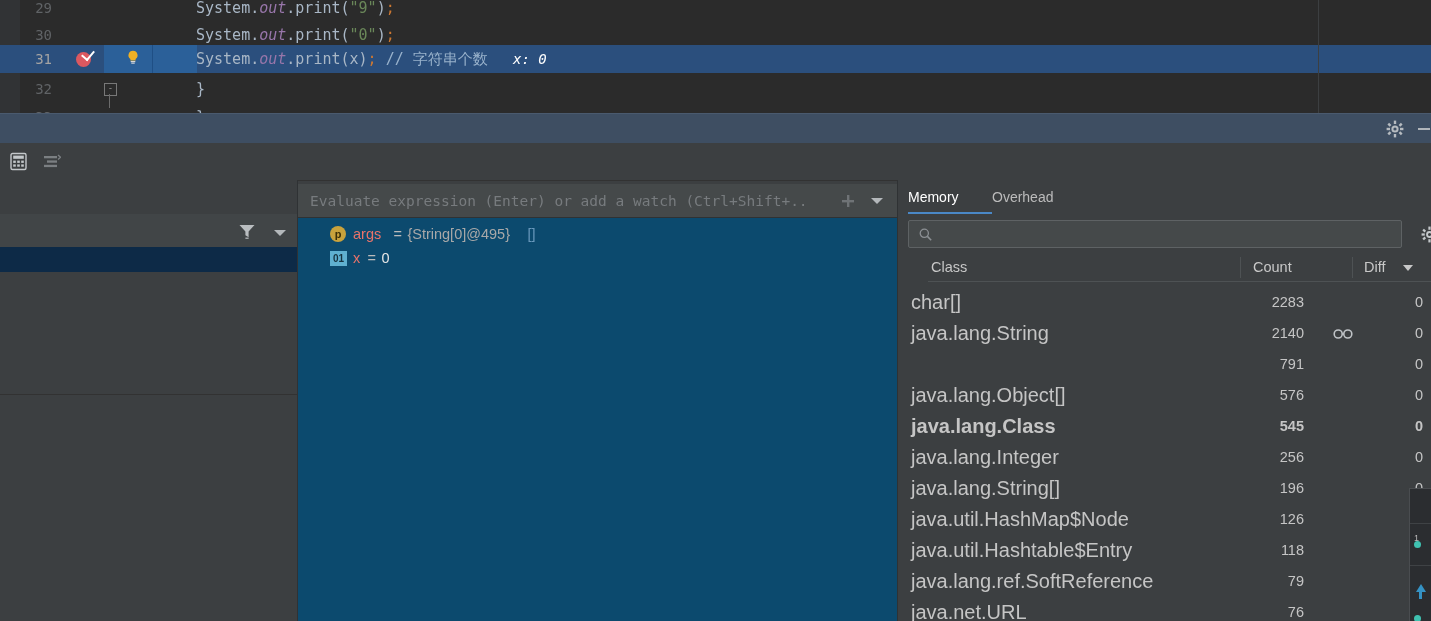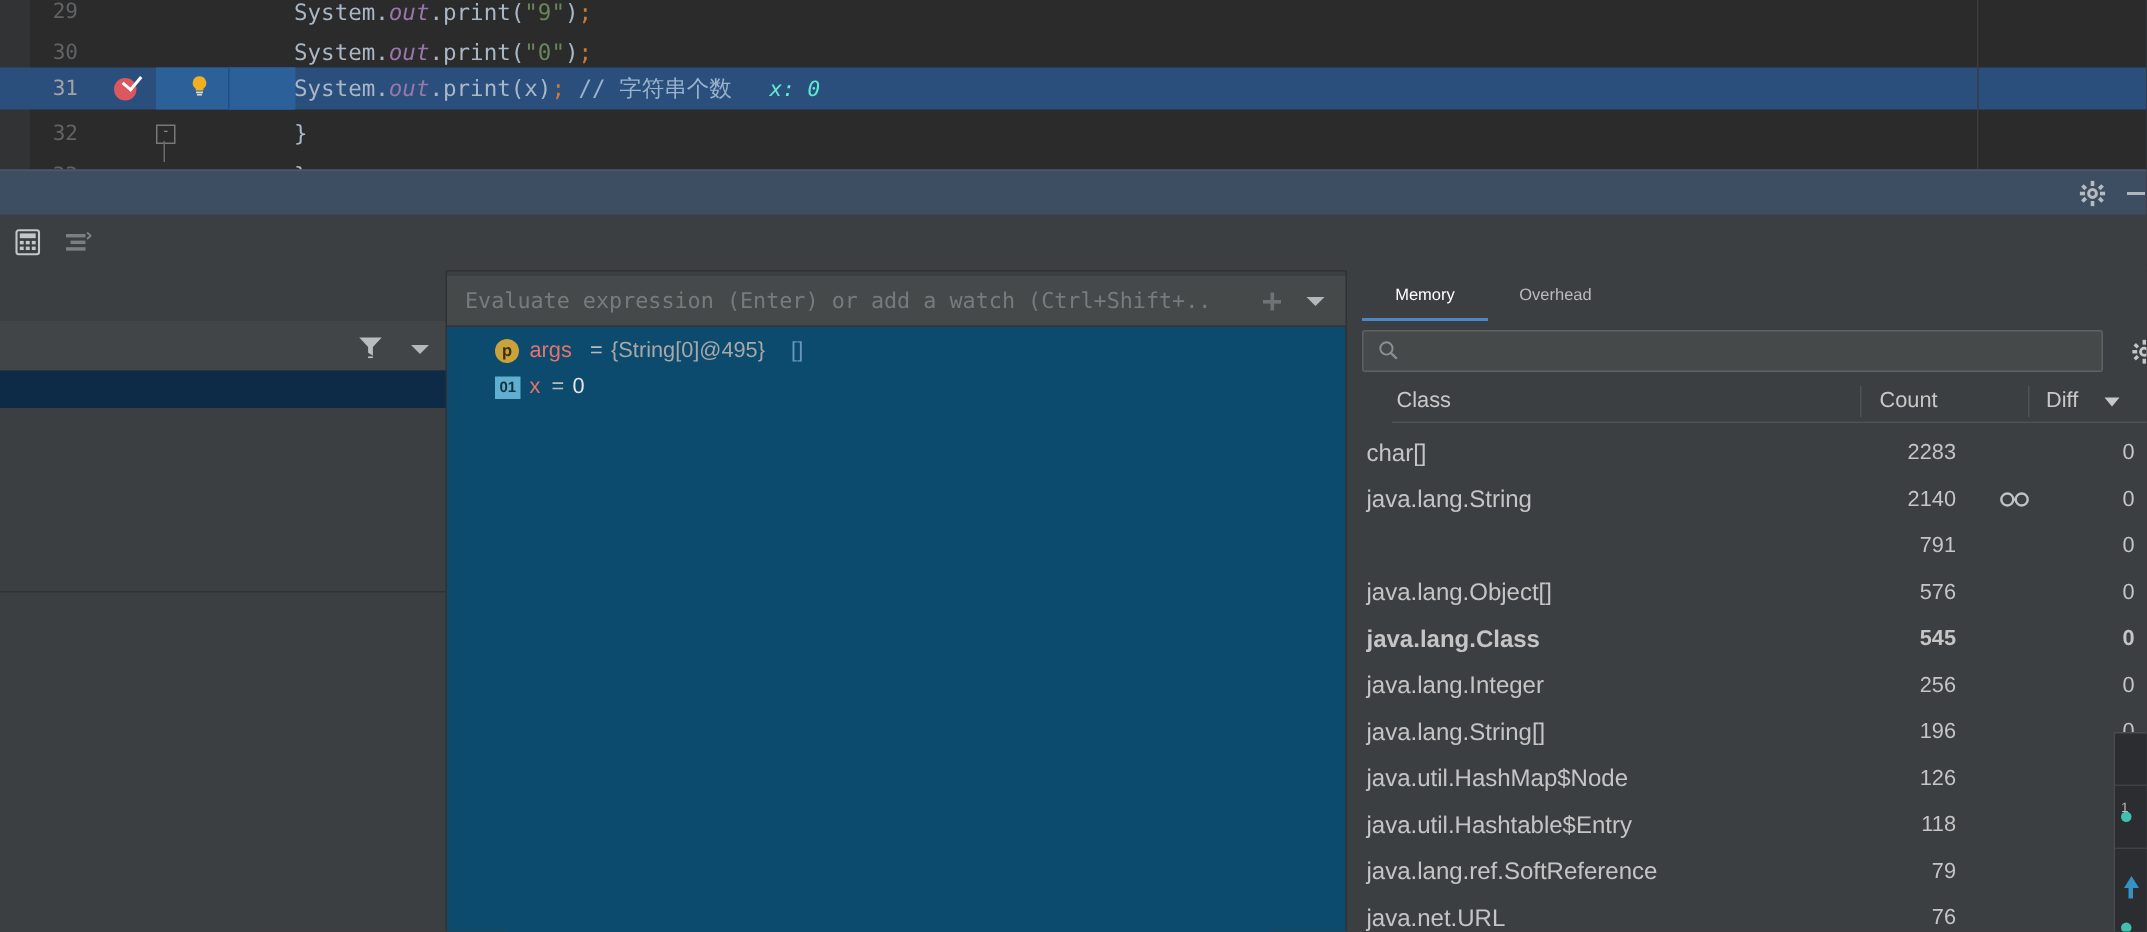--- a/index.html
+++ b/index.html
@@ -42,21 +42,21 @@
   .hl-strip-gutter2 {
     position: absolute; left: 152px; top: 0; width: 44px; height: 28px;
     background: #2b6099; border-left: 1px solid #1f4f85;
   }
   .tok-kw { color: #a9b7c6; }
   .tok-field { color: #9876aa; font-style: italic; }
   .tok-str { color: #6a8759; }
   .tok-punc { color: #cc7832; }
   .tok-comment-hl { color: #9ab3cc; }
   .inline-hint {
-    color: #5eead4; font-style: italic; font-size: 14px;
+    color: #ffffff; font-style: italic; font-size: 14px;
   }
   .bp-icon {
     position: absolute; left: 76px; top: 7px; width: 15px; height: 15px;
     border-radius: 50%; background: #db5860;
   }
   .bp-check {
     position: absolute; left: 6px; top: -2px; width: 10px; height: 6px;
     border-left: 2px solid #ffffff; border-bottom: 2px solid #ffffff;
     transform: rotate(-50deg);
   }
@@ -202,22 +202,21 @@
   }
   .mem-vsep {
     position: absolute; left: 897px; top: 180px; width: 1px; height: 441px;
     background: #2f3234;
   }
   .mem-tabs {
     position: absolute; left: 0; top: 0; width: 533px; height: 34px;
   }
   .mem-tab {
     position: absolute; top: 0; height: 34px;
-    color: #bbbbbb; font-size: 11px; line-height: 34px;
-    text-align: center;
+    color: #bbbbbb; font-size: 14px; line-height: 34px;
   }
   .mem-tab.active { color: #ffffff; }
   .mem-tab-underline {
     position: absolute; bottom: 0; left: 0; width: 100%; height: 2px;
     background: #4a88c7;
   }
   .mem-search {
     position: absolute; left: 10px; top: 40px; width: 492px; height: 26px;
     background: #45494a; border: 1px solid #5e6264; border-radius: 2px;
   }
@@ -242,21 +241,21 @@
   .sort-caret {
     position: absolute; width: 0; height: 0;
     border-left: 5px solid transparent; border-right: 5px solid transparent;
     border-top: 6px solid #c8c8c8;
   }
   .mem-row {
     position: absolute; left: 10px; width: 523px; height: 31px;
   }
   .mem-class {
     position: absolute; left: 3px; top: 0; height: 31px;
-    color: #c5c5c5; font-size: 16px; line-height: 31px; white-space: nowrap;
+    color: #c5c5c5; font-size: 20px; line-height: 31px; white-space: nowrap;
   }
   .mem-count {
     position: absolute; left: 290px; width: 106px; top: 0; height: 31px;
     color: #c5c5c5; font-size: 14.5px; line-height: 31px; text-align: right;
   }
   .mem-diff {
     position: absolute; left: 420px; width: 95px; top: 0; height: 31px;
     color: #c5c5c5; font-size: 14.5px; line-height: 31px; text-align: right;
   }
   .glasses {

